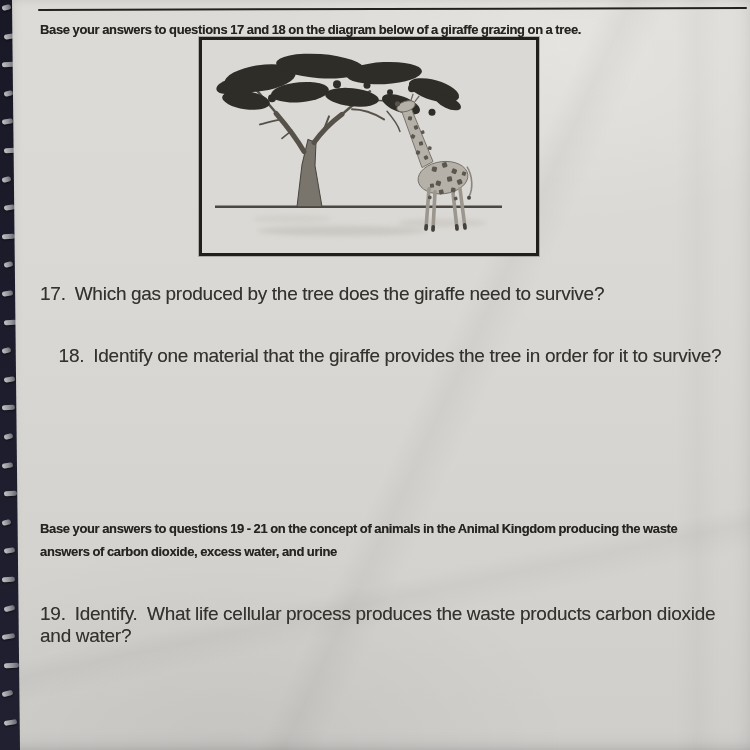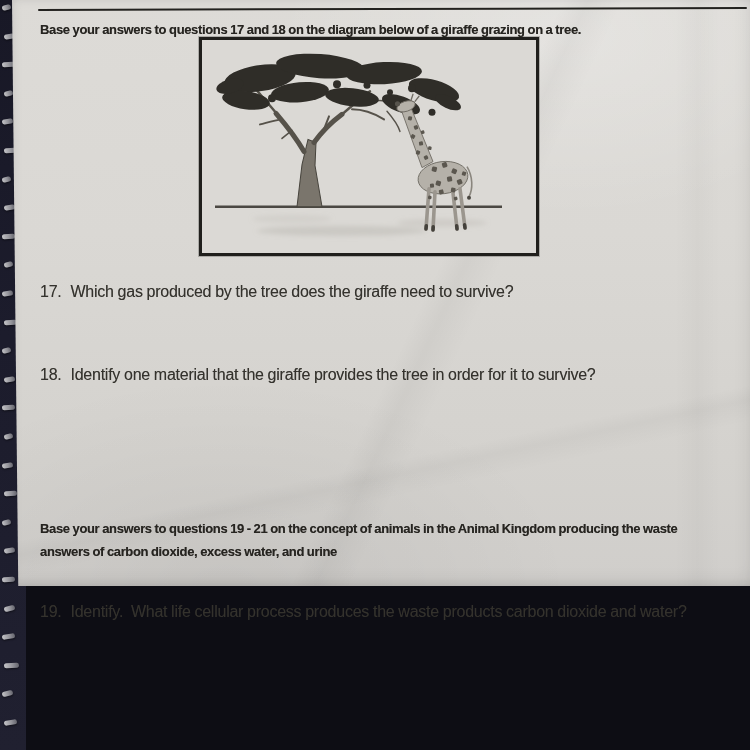--- a/index.html
+++ b/index.html
@@ -1,17 +1,17 @@
 <!DOCTYPE html>
 <html><head>
 <meta charset="utf-8">
 <style>
   html,body{margin:0;padding:0;width:750px;height:750px;overflow:hidden;background:#0d0d14;}
   *{box-sizing:border-box;}
-  .photo{position:relative;width:750px;height:586px;font-family:"Liberation Sans",sans-serif;}
+  .photo{position:relative;width:750px;height:750px;font-family:"Liberation Sans",sans-serif;}
 
   
   .binding-strip{position:absolute;left:0;top:0;width:26px;height:750px;
     background:linear-gradient(180deg,#181826 0%,#1c1c2c 45%,#202030 100%);}
   .coil{position:absolute;height:5px;border-radius:3px;
     background:linear-gradient(90deg,#d3d3d5 0%,#9a9aa0 60%,#6a6a72 100%);
     box-shadow:0 1px 2px rgba(0,0,0,.55);opacity:.92;}
 
   
   .paper{position:absolute;inset:0;
@@ -30,25 +30,25 @@
 
   .rule-line{position:absolute;left:38px;top:8px;width:709px;height:2.4px;background:#23221f;
     border-radius:2px;transform:rotate(-.15deg);}
 
   .intro{position:absolute;left:40px;color:#262420;font-weight:700;font-size:13px;
     letter-spacing:-.35px;word-spacing:-.4px;line-height:23px;
     text-shadow:0 0 .6px rgba(40,38,34,.5);}
   .intro-1{top:18px;width:640px;}
   .intro-2{top:517px;width:672px;}
 
-  .question{position:absolute;left:40px;width:700px;color:#34322d;font-size:16px;
+  .question{position:absolute;left:40px;width:700px;color:#34322d;font-size:19px;
     letter-spacing:-.25px;word-spacing:-.3px;text-shadow:0 0 .6px rgba(52,50,45,.45);}
   .q-num{margin-right:9px;}
   .q-text{white-space:pre-wrap;}
-  .q17{top:283px;} .q18{top:366px;} .q19{top:603px;}
+  .q17{top:283px;} .q18{top:345px;text-align:center;} .q19{top:603px;}
 
   .diagram-box{position:absolute;left:199px;top:37px;width:340px;height:219px;
     border:3.5px solid #201f1c;background:#dbd9d5;
     box-shadow:0 0 0 1px rgba(32,31,28,.25);}
   .diagram-box svg{display:block;width:100%;height:100%;}
 </style>
 </head>
 <body>
 
 <div class="photo">

